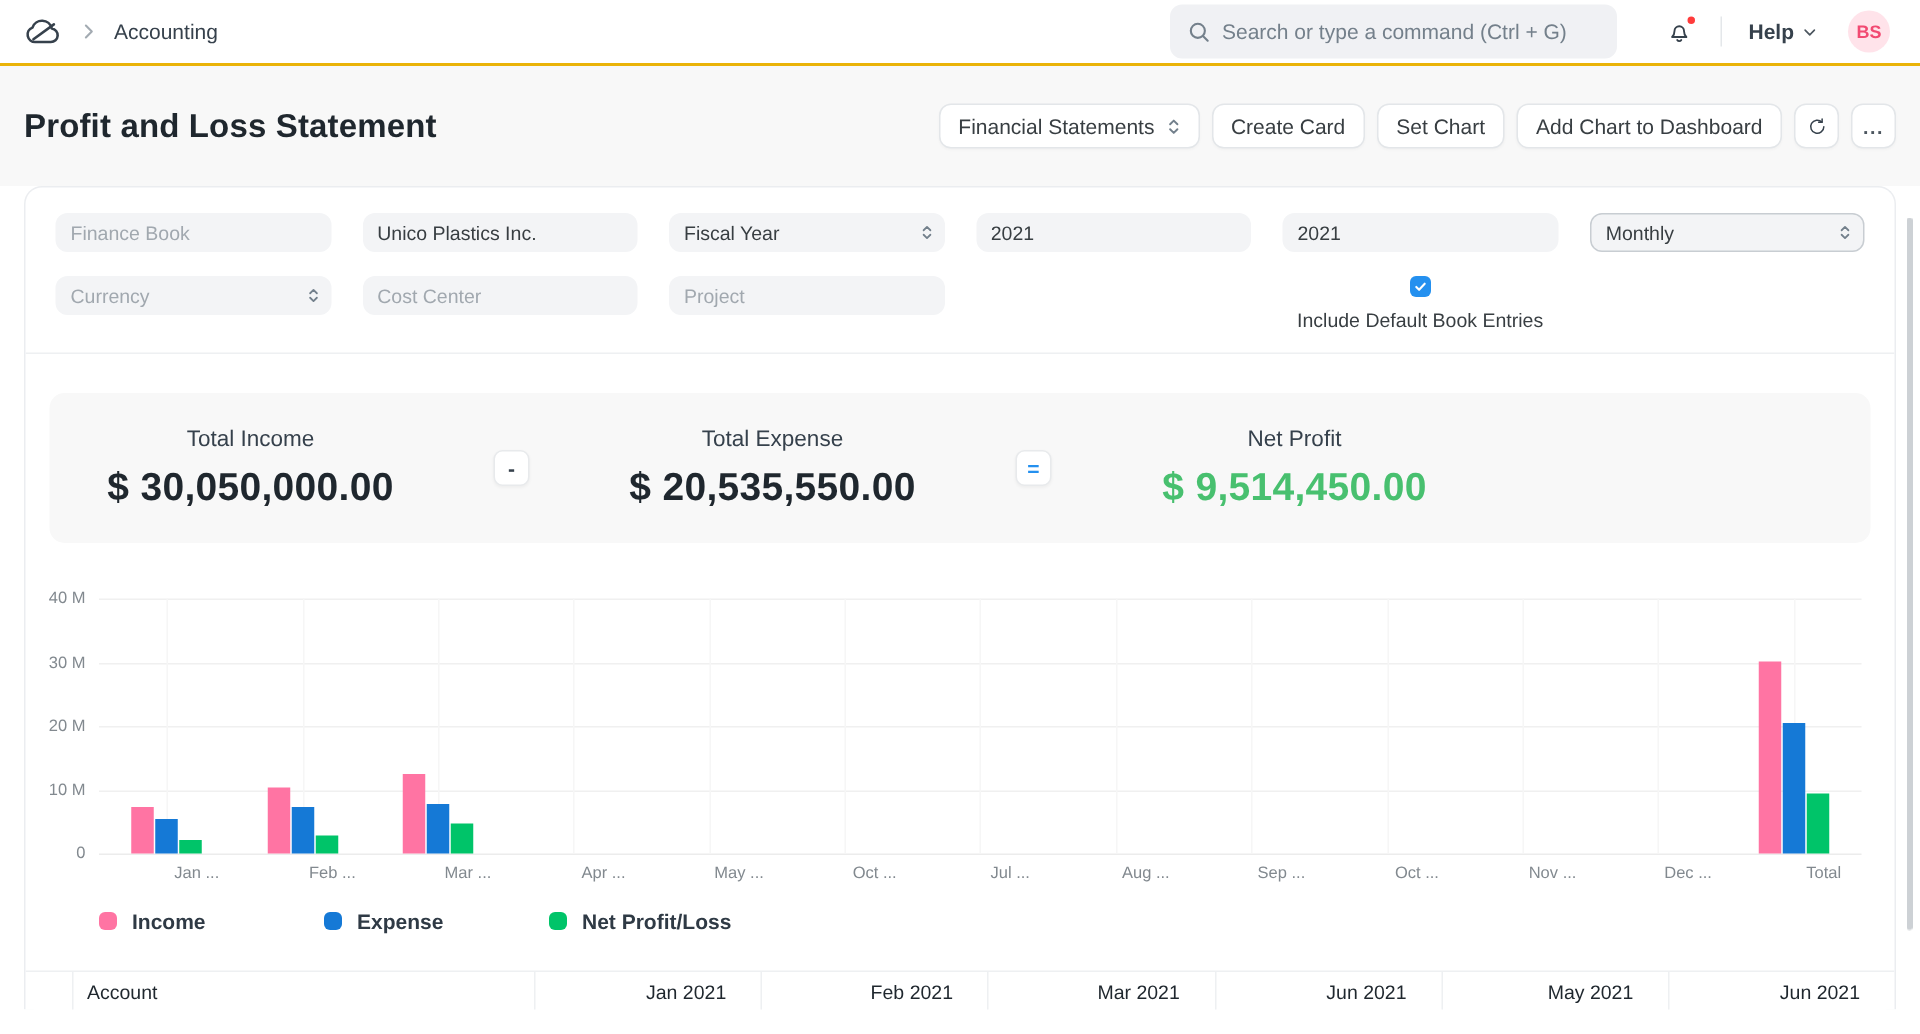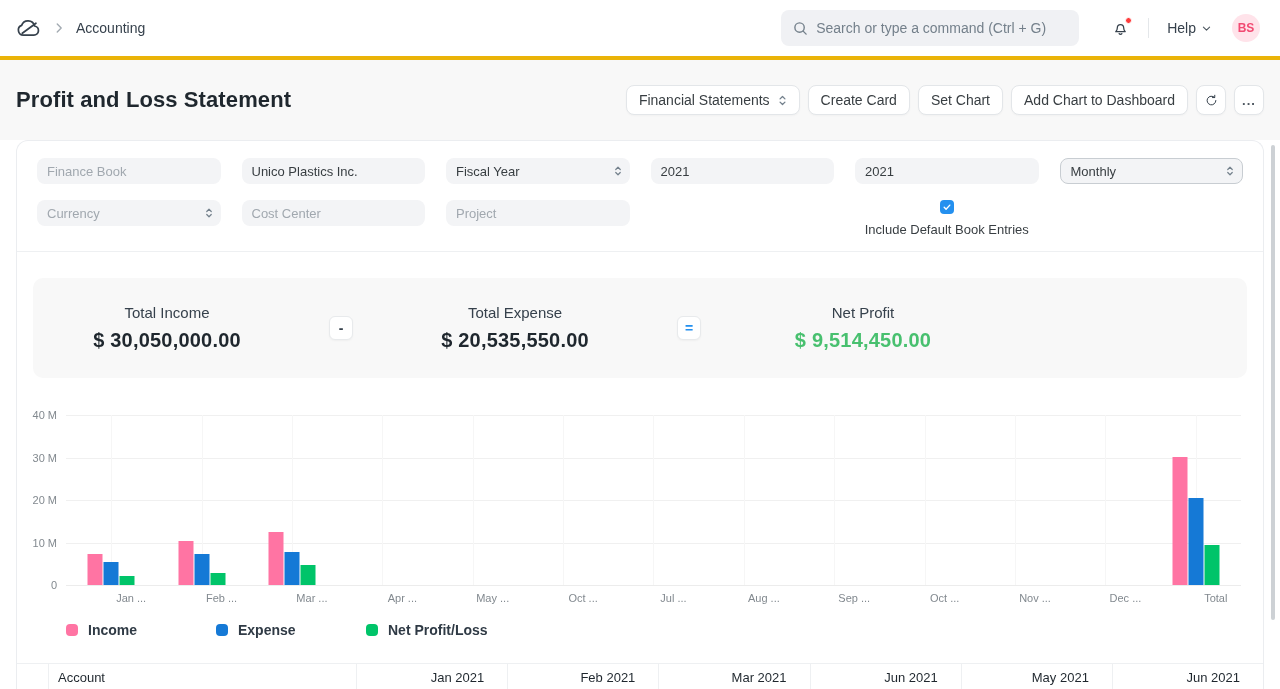--- a/index.html
+++ b/index.html
@@ -1,35 +1,35 @@
 <!DOCTYPE html>
 <html><head>
 <meta charset="utf-8">
 <style>
   * { margin:0; padding:0; box-sizing:border-box; }
   html,body { width:1280px; height:689px; overflow:hidden; background:#fff;
     font-family:"Liberation Sans","DejaVu Sans",sans-serif; color:#383e42; }
 
   
-  .navbar { height:60px; background:#fff; border-bottom:4px solid #eab308;
+  .navbar { height:44px; background:#fff; border-bottom:2px solid #eab308;
     display:flex; align-items:center; padding:0 20px 0 16px; }
   .nav-left { display:flex; align-items:center; gap:10px; }
   .crumb-sep { color:#a3abb2; display:flex; }
   .breadcrumb { font-size:14px; color:#36414c; }
   .nav-right { margin-left:auto; display:flex; align-items:center; }
   .searchbox { width:298px; height:36px; background:#f0f1f4; border:none; border-radius:8px;
     display:flex; align-items:center; gap:8px; padding:0 12px; margin-right:32px; }
   .searchbox input { border:none; background:transparent; outline:none; flex:1;
     font-size:14px; color:#58646e; font-family:inherit; }
   .searchbox input::placeholder { color:#74808b; }
   .bell-wrap { position:relative; display:flex; cursor:pointer; }
   .bell-dot { position:absolute; top:-2px; right:-2px; width:7px; height:7px;
     border-radius:50%; background:#ff3b3b; border:1.5px solid #fff; }
   .nav-divider { width:1px; height:20px; background:#e4e7ea; margin:0 18px; }
-  .help { display:flex; align-items:center; gap:5px; font-size:14px; color:#36414c; cursor:pointer; }
+  .help { display:flex; align-items:center; gap:5px; font-size:14px; color:#36414c; cursor:pointer;font-weight:bold; }
   .avatar { width:28px; height:28px; border-radius:50%; background:#ffe3ea; color:#f24a72;
     font-size:12px; font-weight:700; display:flex; align-items:center; justify-content:center;
     margin-left:20px; cursor:pointer; }
 
   
   .page-header { height:80px; background:#f8f8f8; display:flex; align-items:center;
     padding:0 16px; }
   .page-title { font-size:22px; font-weight:700; color:#1f272e; letter-spacing:.1px; }
   .header-actions { margin-left:auto; display:flex; align-items:center; gap:8px; }
   .btn { height:30px; background:#fff; border:1px solid #e3e6e9; border-radius:8px;
@@ -60,21 +60,21 @@
   .checkbox svg { display:block; }
   .checkbox-label { font-size:13px; color:#383e42; }
   .filters-divider { height:1px; background:#eef0f2; }
 
   
   .summary { margin:26px 16px 0; height:100px; background:#f8f8f8; border-radius:10px;
     display:flex; align-items:center; }
   .stat { width:260px; text-align:center; }
   .stat:first-child { margin-left:4px; }
   .stat-label { font-size:15px; color:#36414c; margin-bottom:8px; }
-  .stat-value { font-size:20px; font-weight:700; color:#1f272e; letter-spacing:.2px; }
+  .stat-value { font-size:26px; font-weight:700; color:#1f272e; letter-spacing:.2px; }
   .stat-value.green { color:#48c06f; }
   .op-box { width:24px; height:24px; margin:0 32px; background:#fff; border:1px solid #e8eaec;
     border-radius:6px; display:flex; align-items:center; justify-content:center;
     font-size:14px; font-weight:700; color:#36414c; box-shadow:0 1px 2px rgba(0,0,0,.04); }
   .op-box.blue { color:#2490ef; }
 
   
   .chart-wrap { position:relative; margin-top:30px; height:200px; flex:none; }
   .y-axis { position:absolute; left:0; top:7px; width:40px; height:170px; }
   .y-tick { position:absolute; right:0; transform:translateY(-50%); font-size:11px;

